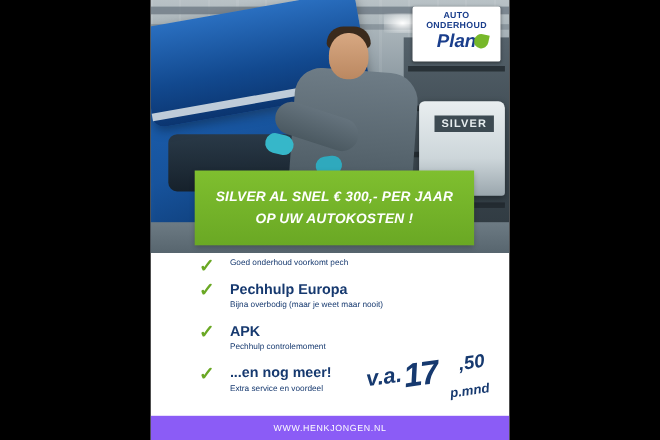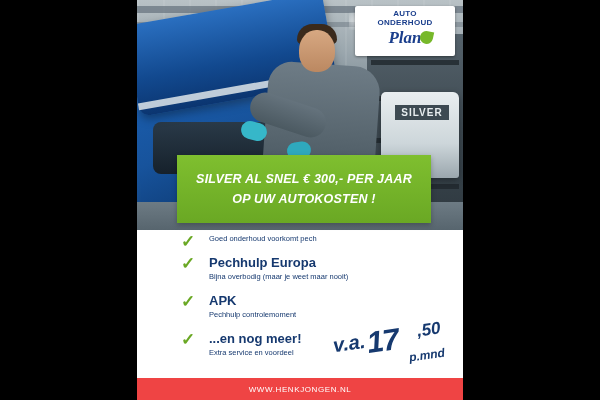--- a/index.html
+++ b/index.html
@@ -132,41 +132,41 @@
     background: radial-gradient(ellipse at center, #ffffff 0%, rgba(255,255,255,.25) 70%, rgba(255,255,255,0) 100%);
   }
   .photo .floor {
     position: absolute; left: 0; bottom: 0; width: 326px; height: 28px;
     background: linear-gradient(180deg, #6d7b84 0%, #57656e 100%);
   }
   
   .logo {
     position: absolute;
     right: 8px; top: 6px;
-    width: 100px; height: 50px;
+    width: 80px; height: 50px;
     background: #ffffff;
     border-radius: 2px;
     box-shadow: 0 1px 3px rgba(0,0,0,.4);
     padding: 3px 4px;
     box-sizing: border-box;
     text-align: center;
   }
   .logo .l1 {
     font-size: 8px; font-weight: bold; color: #1a3e8c; line-height: 9px;
     letter-spacing: .3px;
   }
   .logo .l2 {
     font-size: 8px; font-weight: bold; color: #1a3e8c; line-height: 9px;
     letter-spacing: .3px;
   }
   .logo .plan {
     margin-top: 2px;
     font-size: 17px; font-style: italic; font-weight: bold;
     color: #1a3e8c; line-height: 17px;
-    position: relative; display: inline-block; font-family: Liberation Serif, serif;
+    position: relative; display: inline-block;
   }
   .logo .leaf {
     position: absolute; right: -11px; top: 2px;
     width: 13px; height: 13px;
     background: #77b82a;
     border-radius: 50% 0 50% 50%;
     transform: rotate(12deg);
   }
   
   .banner {
@@ -249,21 +249,21 @@
   .price .per {
     position: absolute; left: 76px; top: 26px;
     font-size: 12px; font-style: italic; font-weight: bold;
     transform: rotate(-8deg);
   }
   
   .footer {
     position: absolute;
     left: 0; bottom: 0;
     width: 326px; height: 22px;
-    background: #ef4444;
+    background: #8b5cf6;
     color: #ffffff;
     font-size: 8px;
     letter-spacing: .6px;
     display: flex;
     align-items: center;
     justify-content: center;
   }
 </style>
 </head>
 <body>

